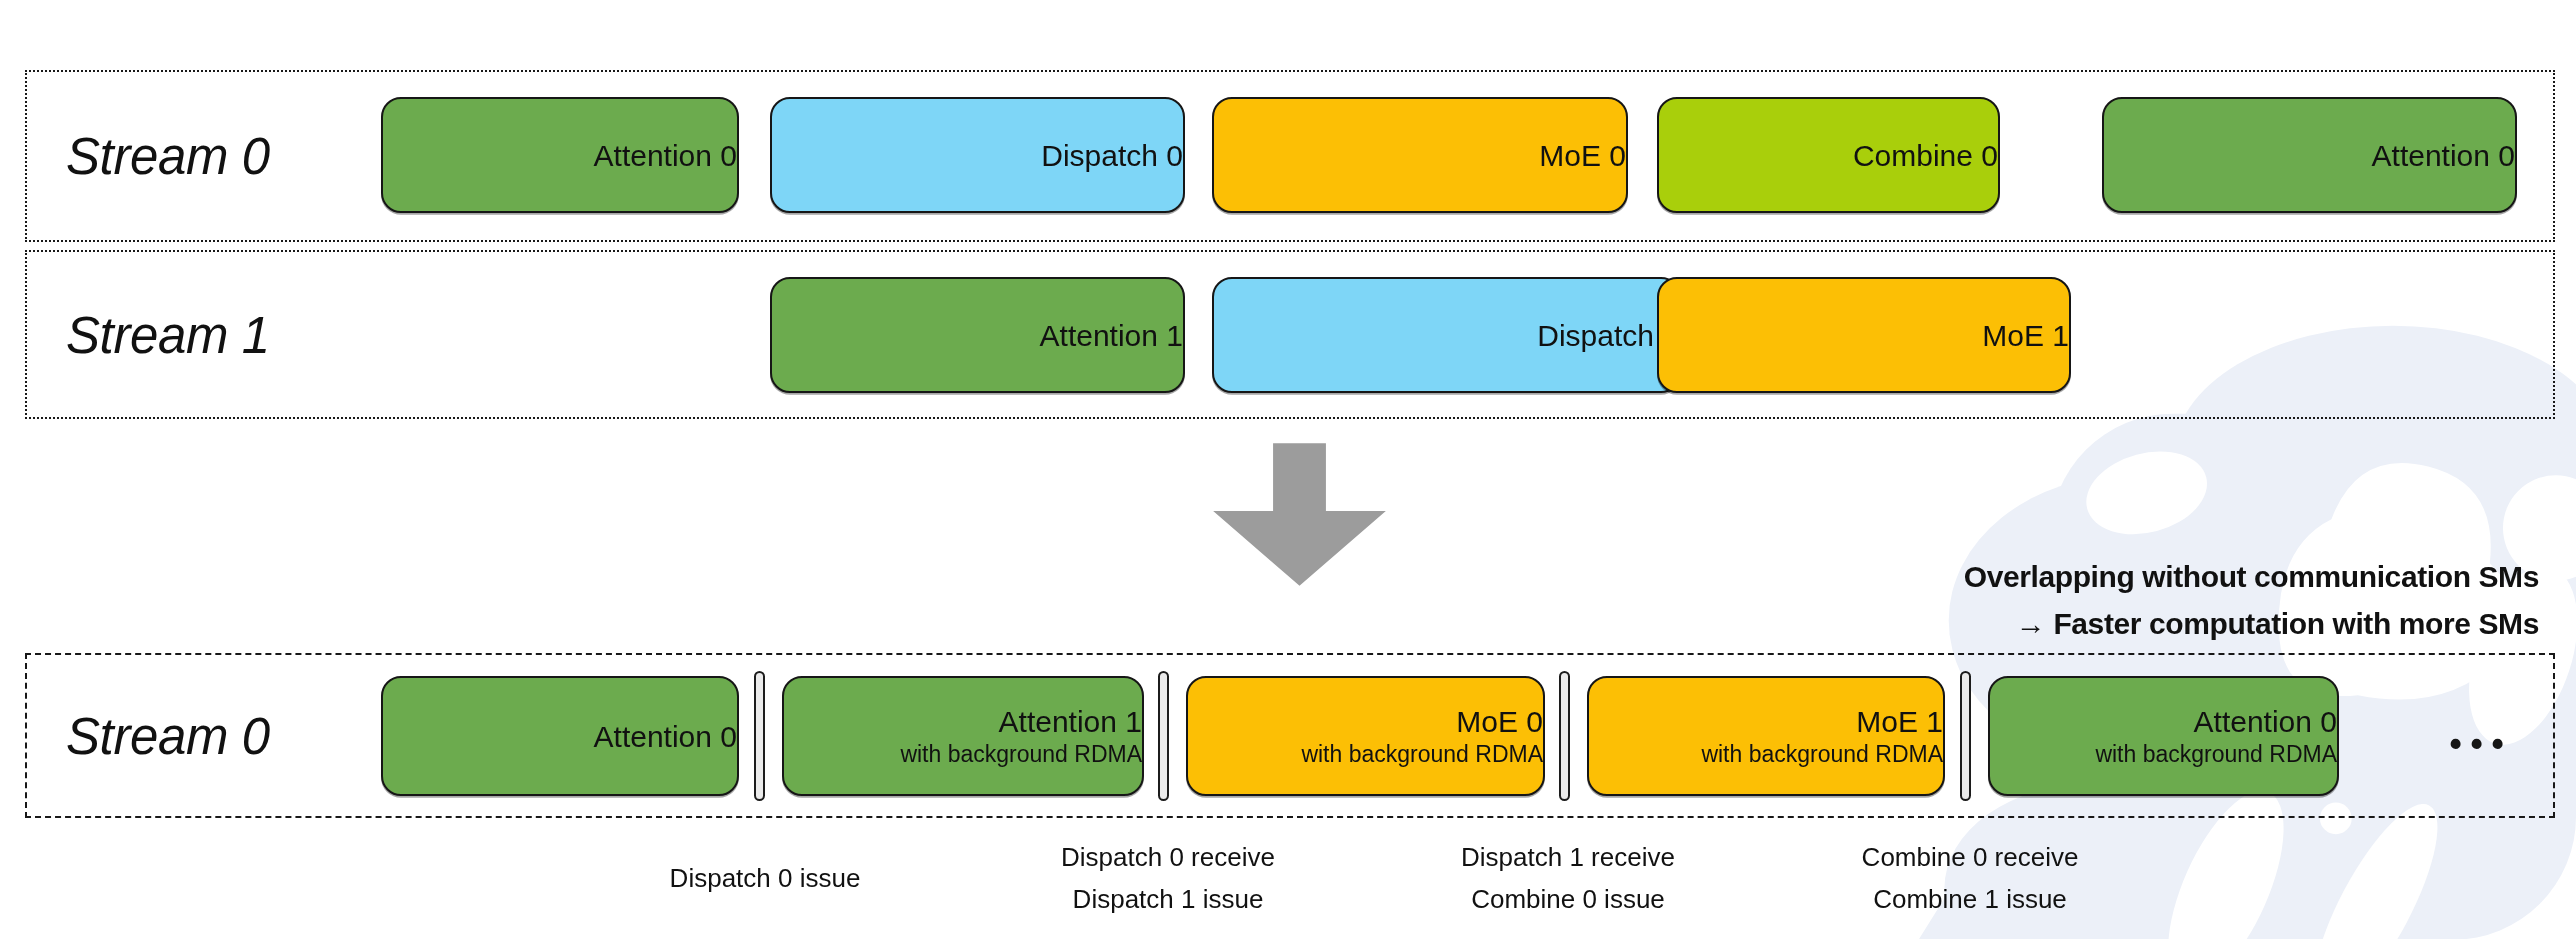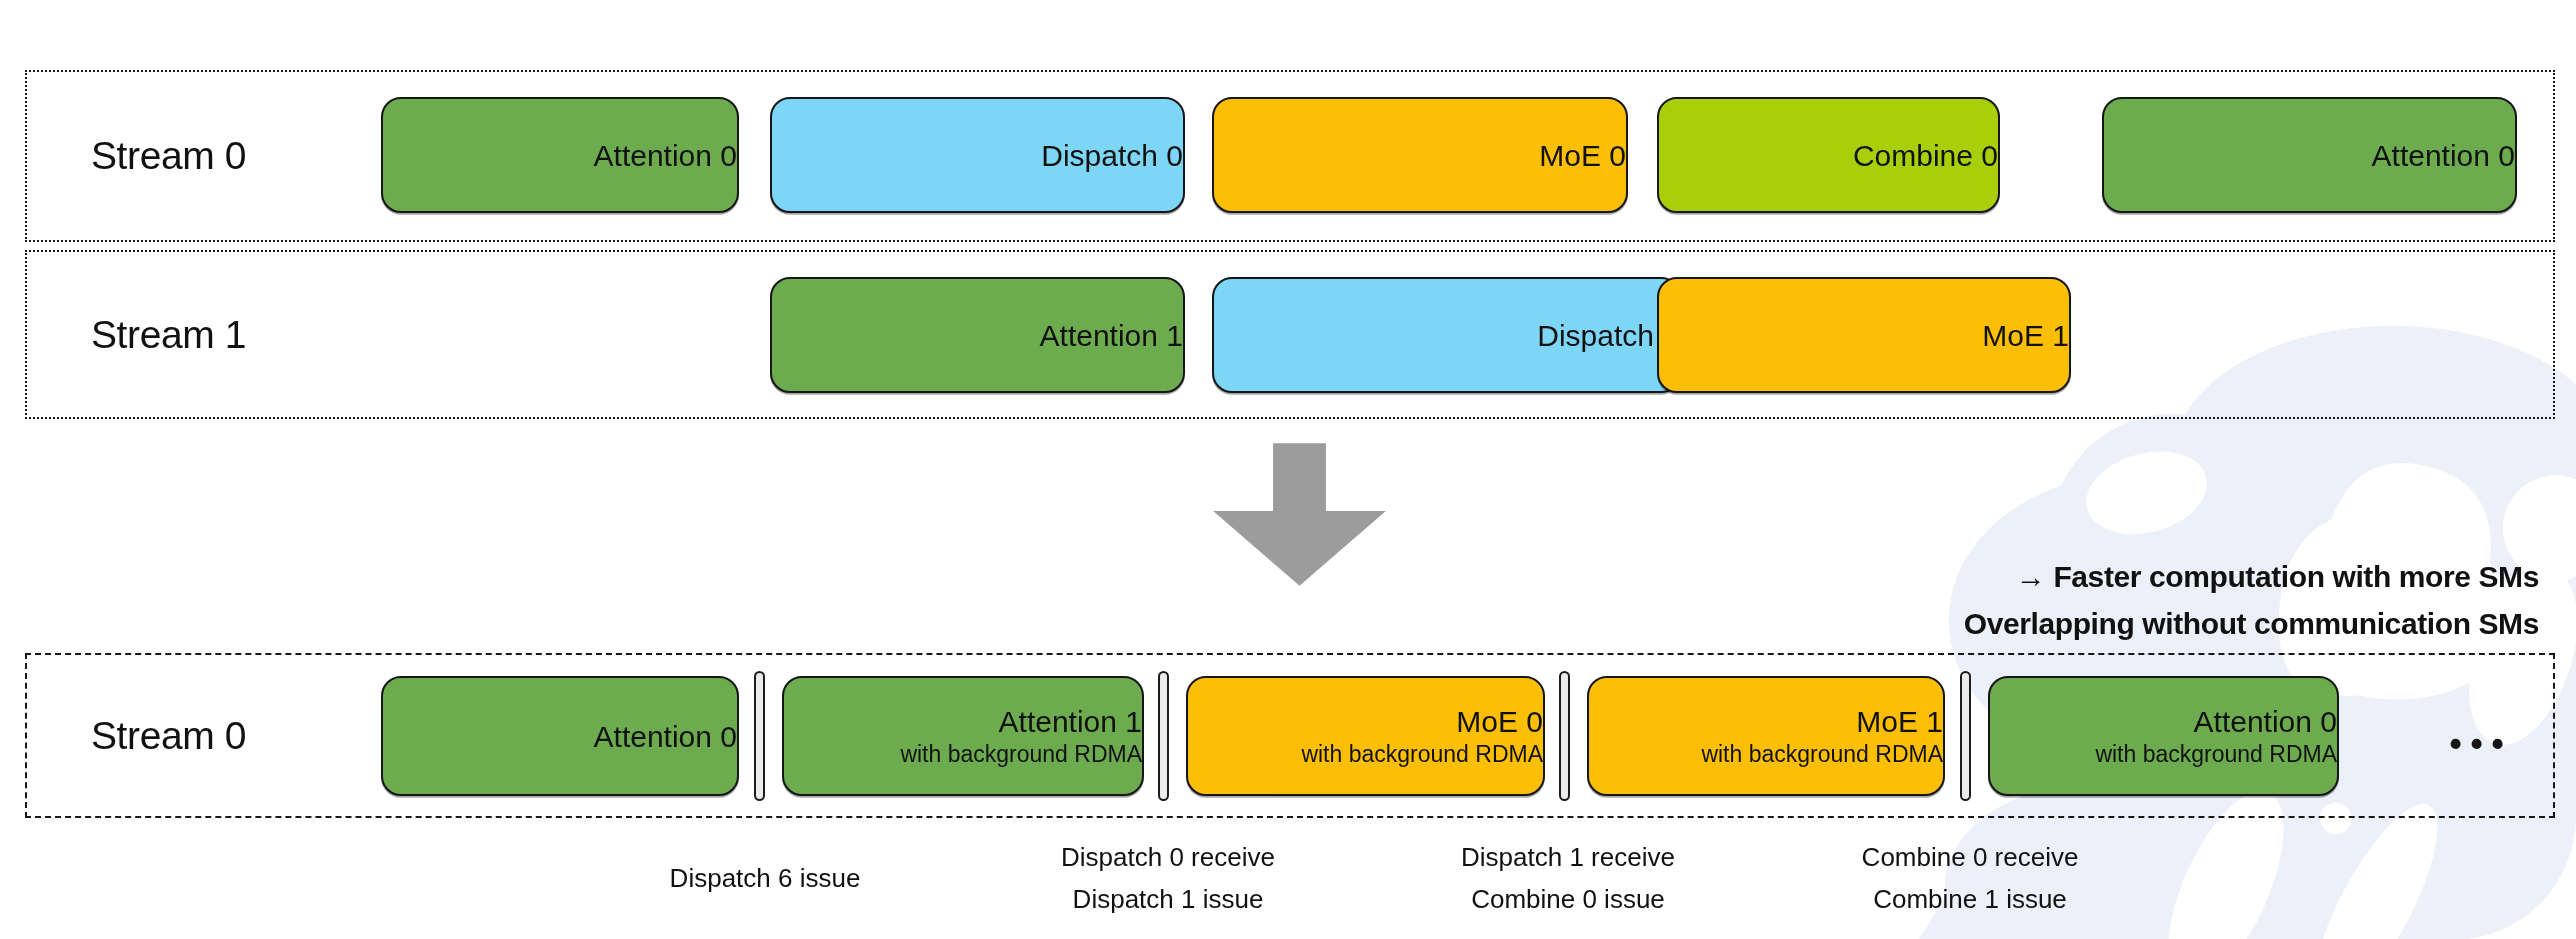--- a/index.html
+++ b/index.html
@@ -26,22 +26,22 @@
 
   .row{
     position:absolute;left:25px;width:2530px;box-sizing:border-box;
     background:transparent;
   }
   .row-top {top:70px;height:172px;border:2.6px dotted #181818;}
   .row-mid {top:250px;height:169px;border:2.6px dotted #181818;}
   .row-bot {top:653px;height:165px;border:2.6px dashed #181818;}
 
   .stream-label{
-    position:absolute;left:64px;top:50%;transform:translateY(-50%);
-    font-size:39px;letter-spacing:-0.4px;white-space:nowrap;
+    position:absolute;left:39px;top:50%;transform:translateY(-50%);
+    font-size:51px;letter-spacing:-0.4px;white-space:nowrap;font-style:italic;
   }
 
   .block{
     position:absolute;box-sizing:border-box;height:116px;
     border:2.6px solid #161616;border-radius:20px;
     display:flex;flex-direction:column;align-items:flex-end;justify-content:center;
     font-size:30px;line-height:33px;text-align:center;
     box-shadow:0 1.8px 0 rgba(0,0,0,0.35);
   }
   .row-top .block{top:25px;}
@@ -149,22 +149,22 @@
       <div class="block m2" style="background-color: rgb(252, 191, 5);">
         <span>MoE 1</span>
       </div>
     </section>
 
     <svg class="arrow-svg" width="185" height="143" viewBox="0 0 210 162" aria-hidden="true">
       <polygon points="75,0 135,0 135,77 203,77 105,162 7,77 75,77" fill="#9c9c9c"></polygon>
     </svg>
 
     <div class="overlap-title">
+      <div>Overlapping without communication SMs</div>
       <div>→ Faster computation with more SMs</div>
-      <div>Overlapping without communication SMs</div>
     </div>
 
     <section class="row row-bot">
       <div class="stream-label">Stream 0</div>
 
       <div class="block b0" style="background-color: rgb(108, 171, 78);">
         <span>Attention 0</span>
 
       </div>
       <div class="sync-bar s1"></div>
@@ -189,21 +189,21 @@
 
       <div class="block b4" style="background-color: rgb(108, 171, 78);">
         <span>Attention 0</span>
         <span class="sub">with background RDMA</span>
       </div>
 
       <div class="ellipsis">•••</div>
     </section>
 
     <div class="annotation a1">
-      <div>Dispatch 6 issue</div>
+      <div>Dispatch 0 issue</div>
 
     </div>
     <div class="annotation a2">
       <div>Dispatch 0 receive</div>
       <div>Dispatch 1 issue</div>
     </div>
     <div class="annotation a3">
       <div>Dispatch 1 receive</div>
       <div>Combine 0 issue</div>
     </div>

